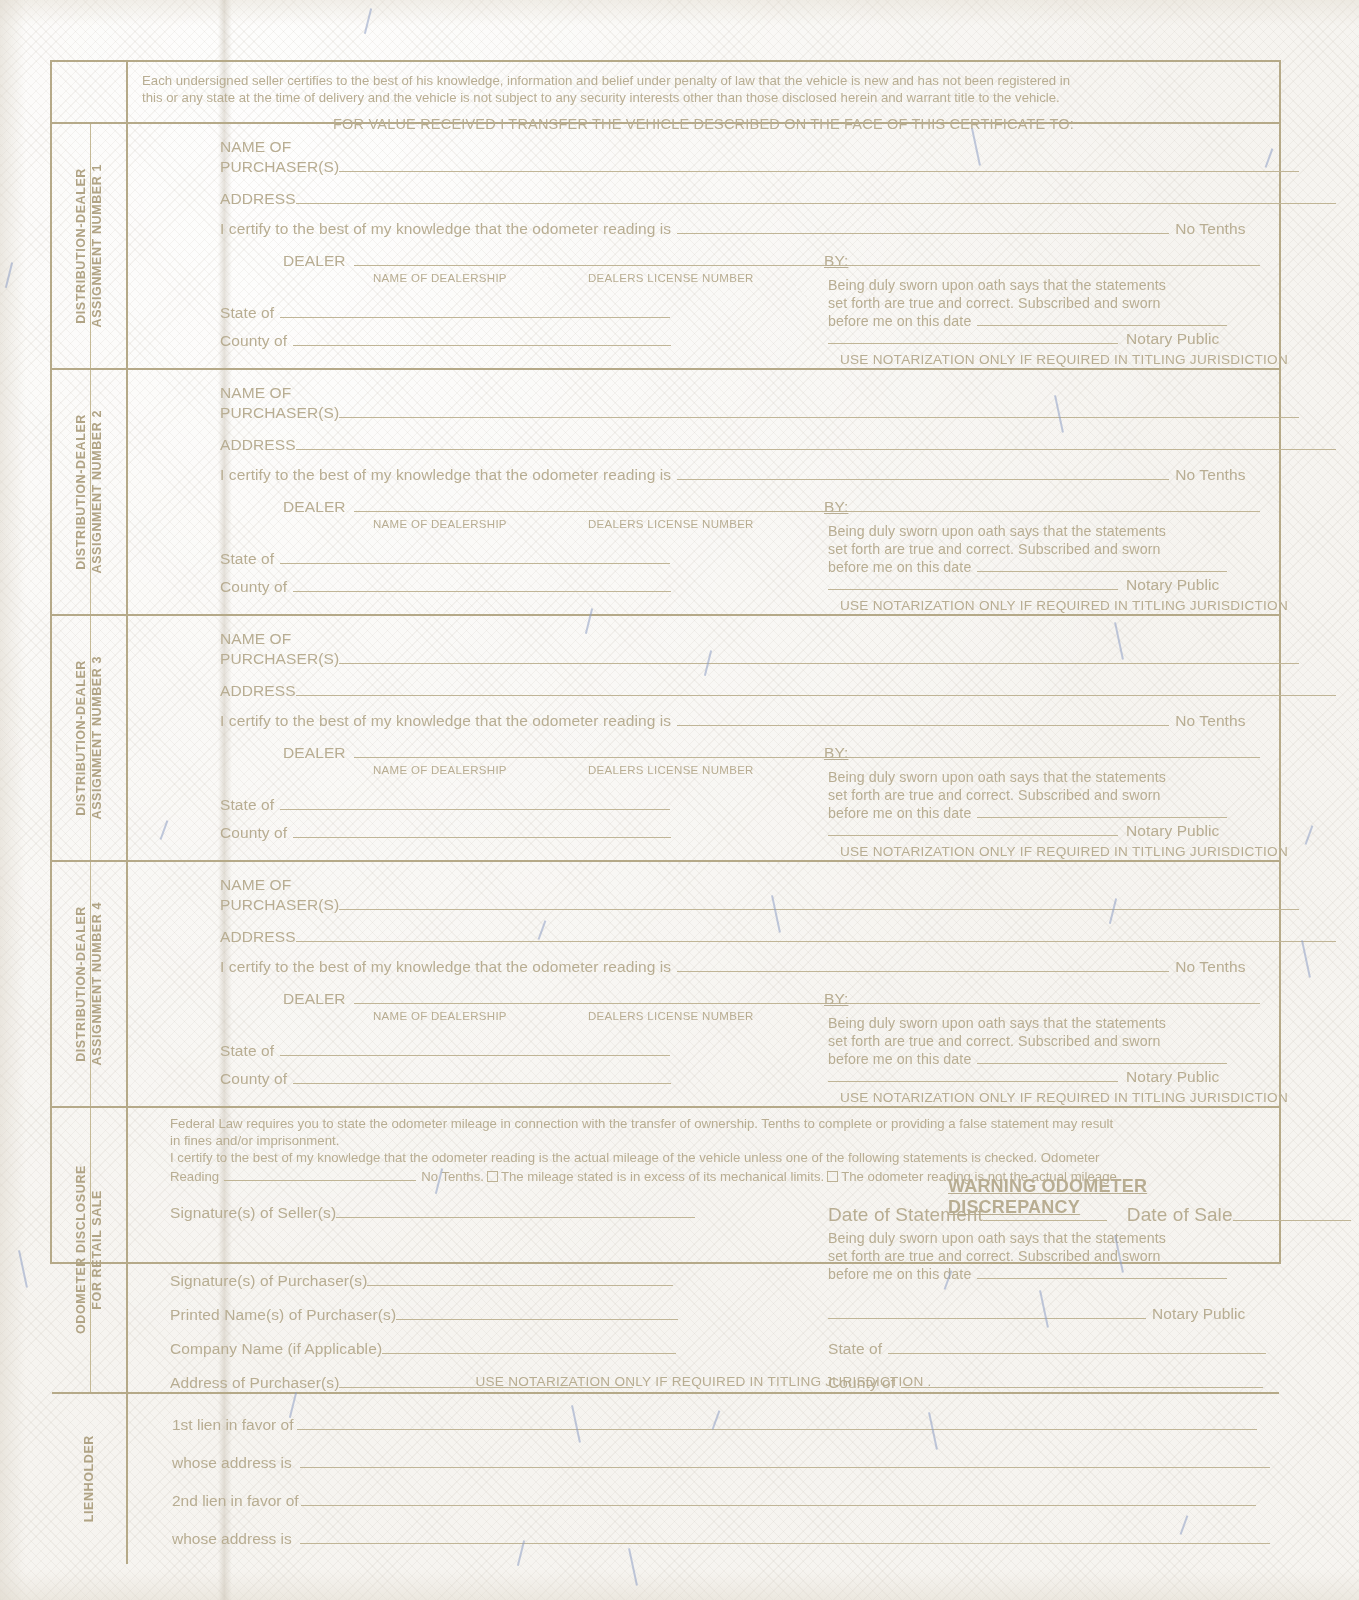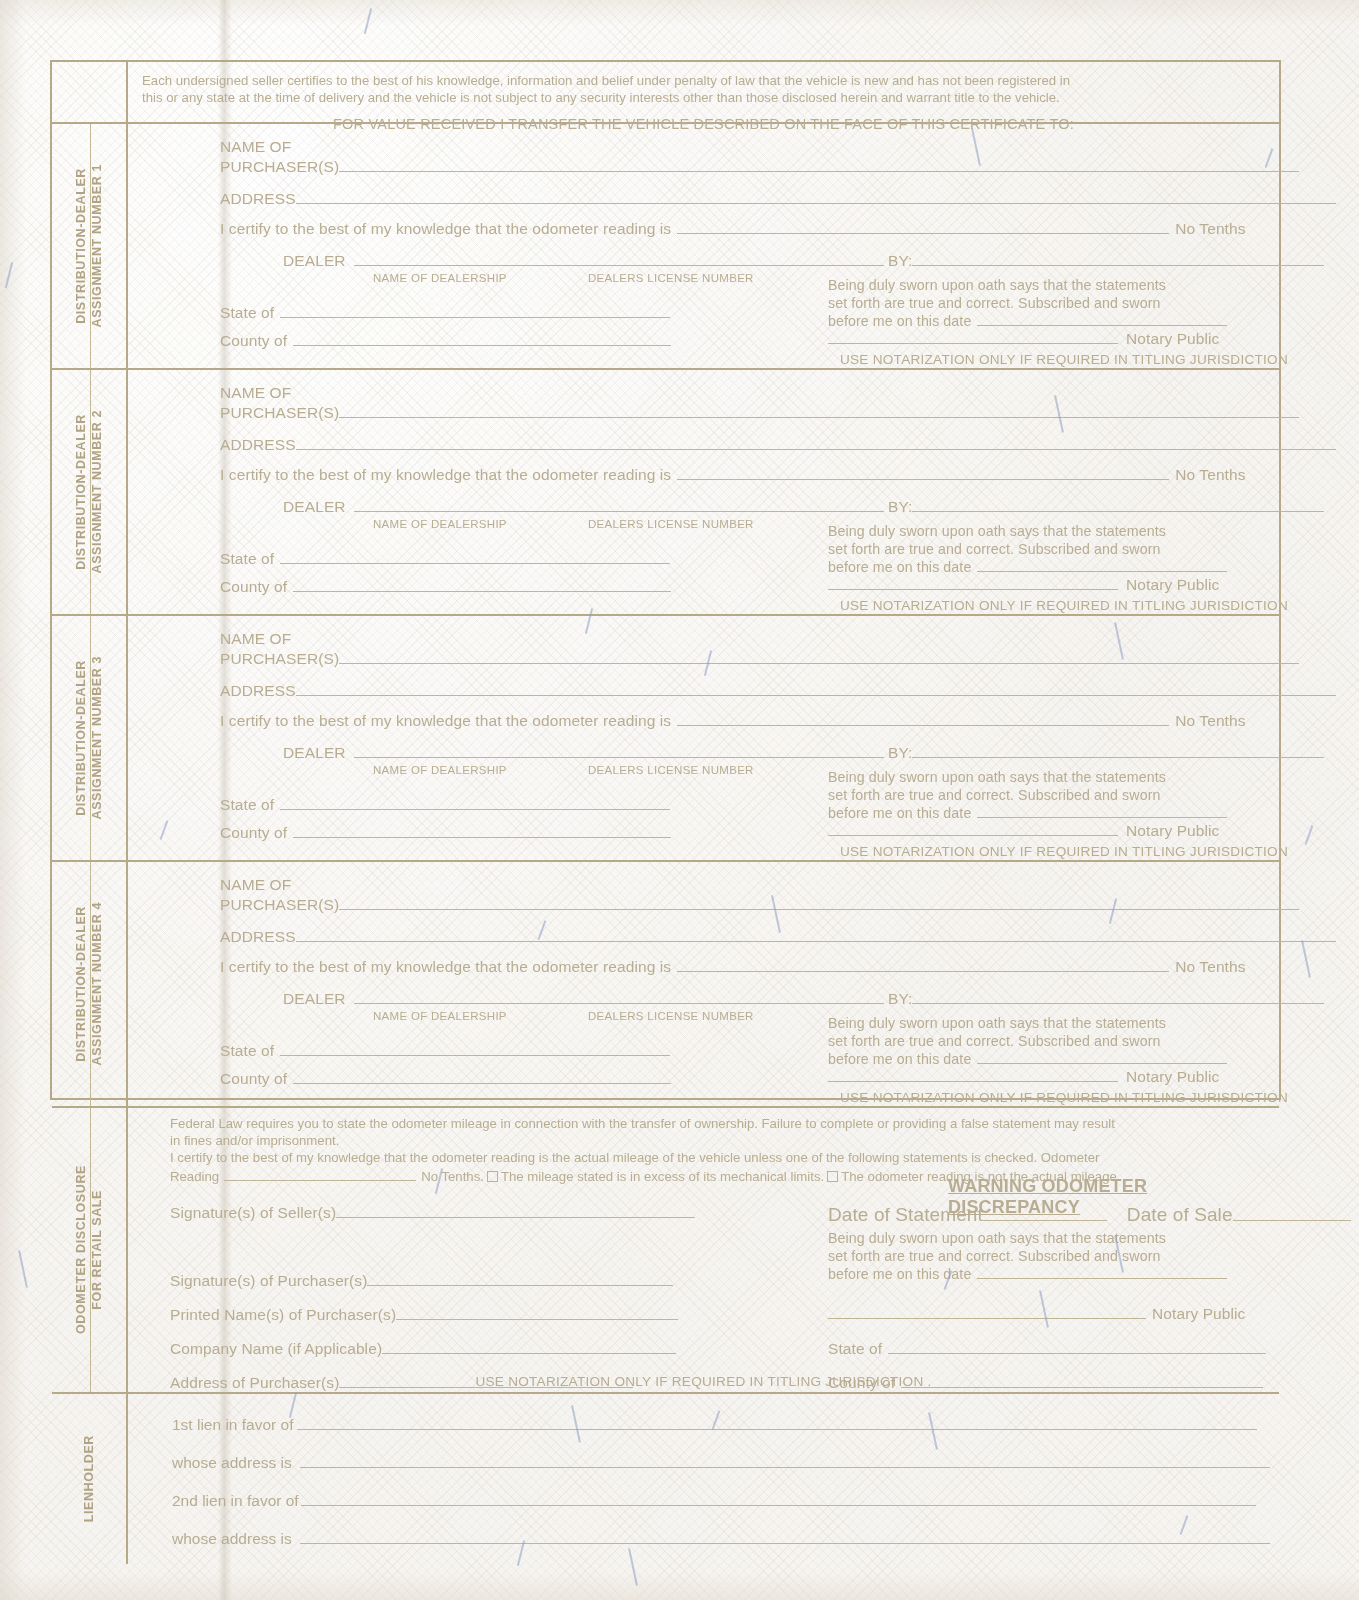--- a/index.html
+++ b/index.html
@@ -31,21 +31,21 @@
   .crease{
     position:absolute; top:0; bottom:0; width:14px; left:218px;
     background:linear-gradient(90deg, rgba(205,199,188,0) 0%, rgba(198,190,176,.45) 45%, rgba(198,190,176,.30) 60%, rgba(205,199,188,0) 100%);
     pointer-events:none;
   }
   
   :root{}
   .form {
     position:absolute;
     left:50px; top:60px;
-    width:1231px; height:1040px;
+    width:1231px; height:1204px;
     border:2px solid #b5a988;
     color:#b8ad92;
   }
   .sec { border-bottom:2px solid #b5a988; display:flex; position:relative; }
   .sec:last-child{ border-bottom:none; }
   .side {
     width:76px; min-width:76px;
     border-right:2px solid #b5a988;
     display:flex; align-items:center; justify-content:center;
     gap:4px;
@@ -73,21 +73,21 @@
 
   
   .asg { height:246px; }
   .blk-r1 { left:92px; top:14px; }
   .blk-r1b{ left:92px; top:34px; }
   .blk-addr{ left:92px; top:66px; }
   .blk-cert{ left:92px; top:96px; }
   .blk-dealer{ left:155px; top:128px; }
   .blk-state{ left:92px; top:180px; }
   .blk-county{ left:92px; top:208px; }
-  .blk-by{ left:760px; top:128px; }
+  .blk-by{ left:696px; top:128px;text-decoration:underline; }
   .blk-sworn{ left:700px; top:152px; font-size:14.2px; line-height:1.28; }
   .blk-notary{ left:700px; top:206px; }
   .blk-use{ left:9px; top:228px; width:100%; text-align:right;}
 
   .dl-sub { position:absolute; top:148px; font-size:11.5px; letter-spacing:.3px; }
 
   
   .odo { height:286px; }
   .odo .p { position:absolute; left:42px; font-size:13.2px; line-height:1.26; white-space:nowrap;}
 
@@ -232,21 +232,21 @@
     </div>
   </div>
 
   <div class="sec odo">
     <div class="side">
       <div class="vline"></div>
       <div class="vtxt">ODOMETER DISCLOSURE</div>
       <div class="vtxt">FOR RETAIL SALE</div>
     </div>
     <div class="body">
-      <div class="p" style="top:8px;">Federal Law requires you to state the odometer mileage in connection with the transfer of ownership. Failure to complete or providing a false statement may result</div>
+      <div class="p" style="top:8px;">Federal Law requires you to state the odometer mileage in connection with the transfer of ownership. Tenths to complete or providing a false statement may result</div>
       <div class="p" style="top:25px;">in fines and/or imprisonment.</div>
       <div class="p" style="top:42px;">I certify to the best of my knowledge that the odometer reading is the actual mileage of the vehicle unless one of the following statements is checked. Odometer</div>
       <div class="p" style="top:59px;">
         <span>Reading</span><span class="fill" style="width:192px;margin:0 5px;"></span><span>No Tenths.</span><span class="chk"></span><span>The mileage stated is in excess of its mechanical limits.</span><span class="chk"></span><span>The odometer reading is not the actual mileage.</span>
       </div>
 
       <div class="warn">WARNING ODOMETER DISCREPANCY</div>
 
       <div class="row" style="left:42px;top:96px;"><span>Signature(s) of Seller(s)</span><span class="fill" style="width:359px;"></span></div>
       <div class="row" style="left:42px;top:164px;"><span>Signature(s) of Purchaser(s)</span><span class="fill" style="width:306px;"></span></div>

